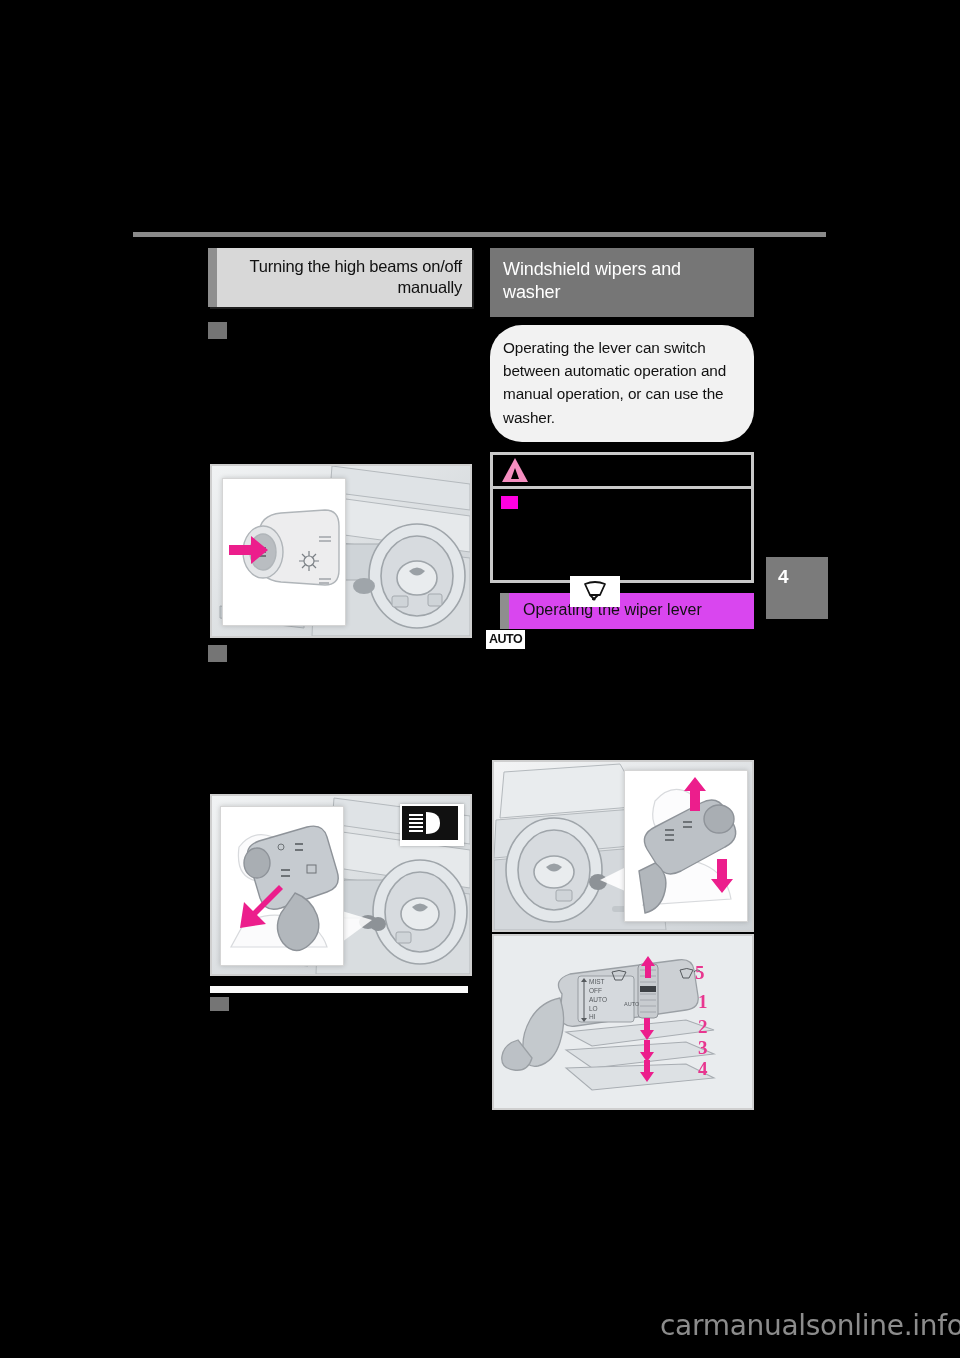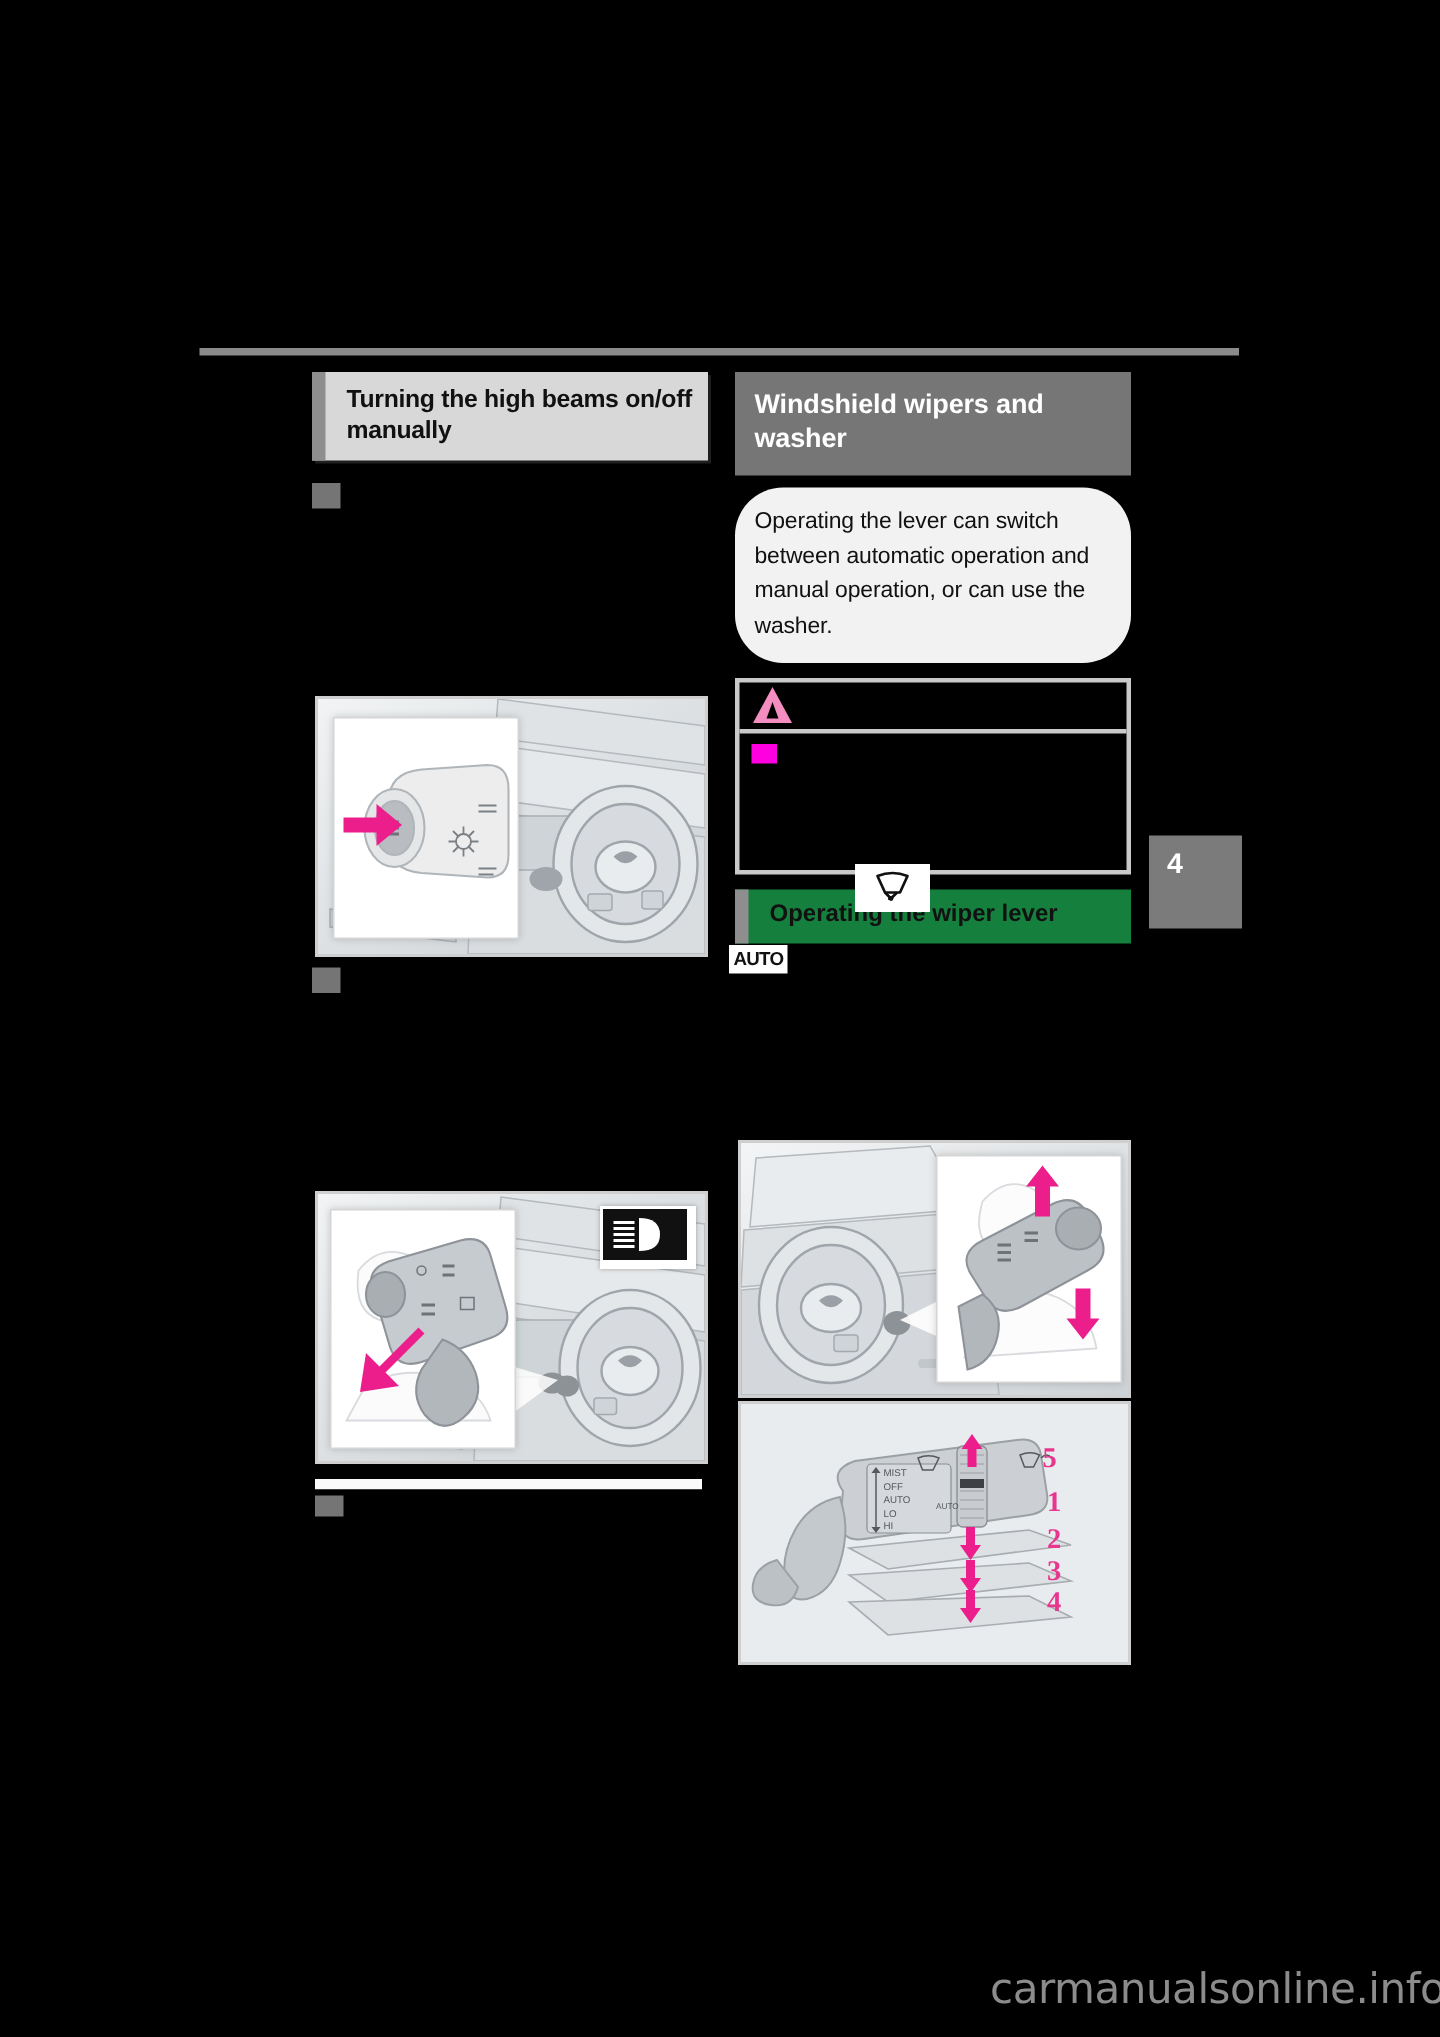--- a/index.html
+++ b/index.html
@@ -17,35 +17,37 @@
     background:#8a8a8a;
   }
 
   
   .col-left{position:absolute;left:208px;top:248px;width:264px;}
   .col-right{position:absolute;left:490px;top:248px;width:264px;}
 
   
   .h-sub{
     position:relative;background:#d8d8d8;color:#111;
-    font-size:16.5px;font-weight:700;line-height:1.28;
+    font-size:16.5px;font-weight:400;line-height:1.28;
     padding:8px 10px 9px 14px;letter-spacing:-0.2px;
     border-left:9px solid #8e8e8e;
     box-shadow:2px 2px 0 rgba(255,255,255,.12);
+    text-align:right;
   }
   .h-main{
     background:#767676;color:#fff;
-    font-size:18px;font-weight:bold;line-height:1.3;
+    font-size:18px;font-weight:normal;line-height:1.3;
     padding:10px 12px 12px 13px;letter-spacing:-0.1px;
   }
   .h-sub2{
-    background:#15803d;color:#111;
-    font-size:16px;font-weight:700;line-height:1.3;
+    background:#d946ef;color:#111;
+    font-size:16px;font-weight:400;line-height:1.3;
     padding:7px 10px 8px 14px;
     border-left:9px solid #8e8e8e;
+    margin-left:10px;
   }
 
   
   .bullet-sq{
     display:block;width:19px;height:17px;background:#757575;
   }
 
   
   .intro-box{
     background:#f2f2f2;color:#111;

